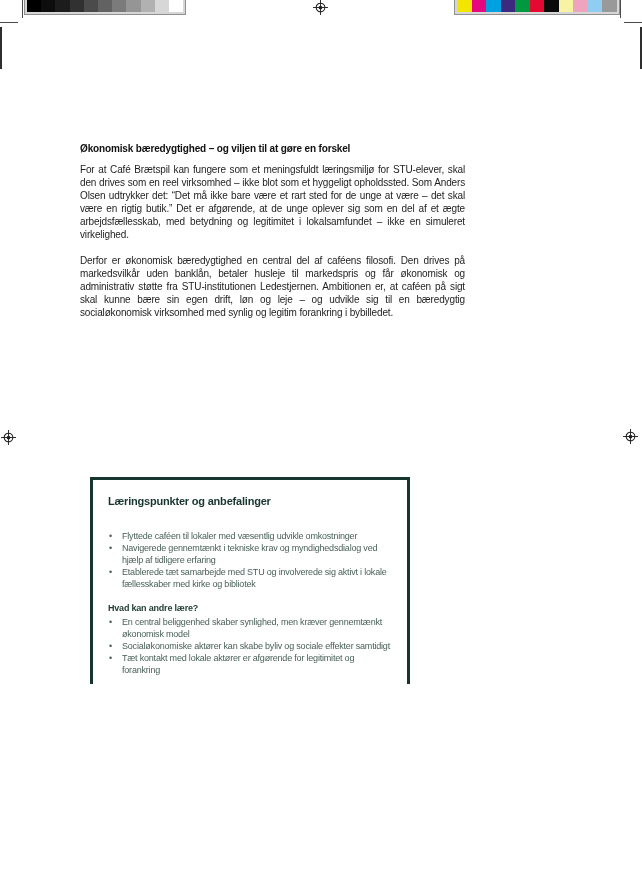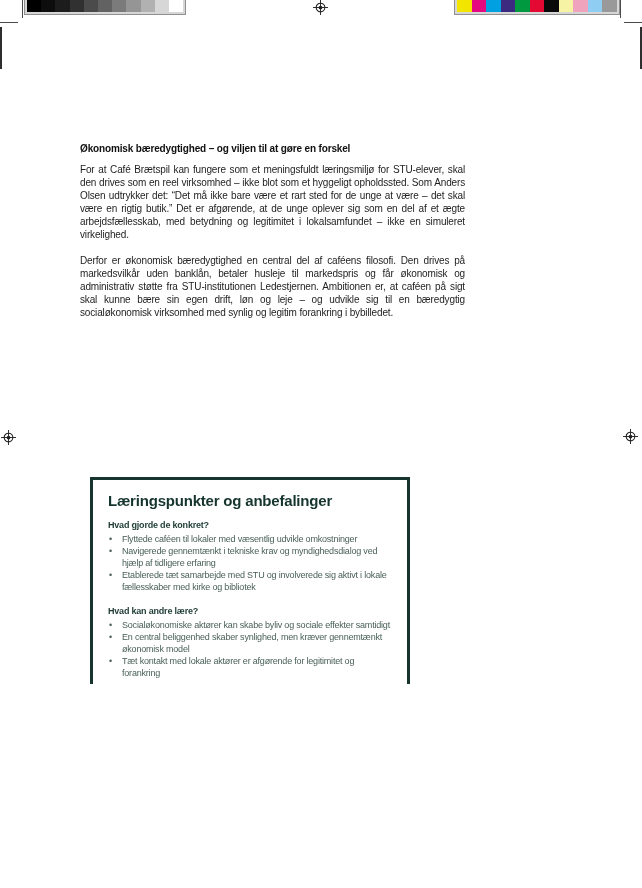--- a/index.html
+++ b/index.html
@@ -40,21 +40,21 @@
   .content { position:absolute; left:80px; top:142px; width:385px;
              color:#1d1d1d; font-size:10px; line-height:13px; letter-spacing:-0.15px; }
   .content h2 { margin:0 0 3px 0; font-size:10px; line-height:13px; color:#0f0f0f; }
   .content p { margin:8px 0 13px 0; text-align:justify; }
 
   
   .infobox { position:absolute; left:90px; top:477px; width:320px; height:323px;
              box-sizing:border-box; border:3px solid #16352e;
              padding:15px 16px 0 15px; color:#4a6059;
              font-size:9px; line-height:12px; letter-spacing:-0.2px; }
-  .box-title { font-weight:bold; color:#16352e; font-size:15px; margin-bottom:12px; }
+  .box-title { font-weight:bold; color:#16352e; font-size:11px; margin-bottom:23px; }
   .box-intro { margin-bottom:12px; }
   .box-section-heading { font-weight:bold; color:#1d3b33; margin:12px 0 2px 0; }
   .infobox ul { list-style:none; margin:0; padding:0; }
   .infobox li { position:relative; padding-left:14px; margin:0; }
   .infobox li::before { content:"\2022"; position:absolute; left:1px; top:0; }
 
   
   .page-number { position:absolute; left:572px; top:840px; font-size:13.5px;
                  font-weight:bold; color:#111; letter-spacing:0.5px; }
   .footer-text { position:absolute; top:870px; font-size:6.5px; color:#6b6b6b;
@@ -139,30 +139,29 @@
   <div class="edge-line edge-line-right"></div>
 
   <div class="content">
     <h2>Økonomisk bæredygtighed – og viljen til at gøre en forskel</h2>
     <p>For at Café Brætspil kan fungere som et meningsfuldt læringsmiljø for STU-elever, skal den drives som en reel virksomhed – ikke blot som et hyggeligt opholdssted. Som Anders Olsen udtrykker det: “Det må ikke bare være et rart sted for de unge at være – det skal være en rigtig butik.” Det er afgørende, at de unge oplever sig som en del af et ægte arbejdsfællesskab, med betydning og legitimitet i lokalsamfundet – ikke en simuleret virkelighed.</p>
     <p>Derfor er økonomisk bæredygtighed en central del af caféens filosofi. Den drives på markedsvilkår uden banklån, betaler husleje til markedspris og får økonomisk og administrativ støtte fra STU-institutionen Ledestjernen. Ambitionen er, at caféen på sigt skal kunne bære sin egen drift, løn og leje – og udvikle sig til en bæredygtig socialøkonomisk virksomhed med synlig og legitim forankring i bybilledet.</p>
   </div>
 
   <div class="infobox">
     <div class="box-title">Læringspunkter og anbefalinger</div>
-    <div class="box-section-heading">Hvad gjorde de konkret?</div>
     <ul>
         <li>Flyttede caféen til lokaler med væsentlig udvikle omkostninger</li>
         <li>Navigerede gennemtænkt i tekniske krav og myndighedsdialog ved hjælp af tidligere erfaring</li>
         <li>Etablerede tæt samarbejde med STU og involverede sig aktivt i lokale fællesskaber med kirke og bibliotek</li>
       </ul>
     <div class="box-section-heading">Hvad kan andre lære?</div>
     <ul>
+        <li>En central beliggenhed skaber synlighed, men kræver gennemtænkt økonomisk model</li>
         <li>Socialøkonomiske aktører kan skabe byliv og sociale effekter samtidigt</li>
-        <li>En central beliggenhed skaber synlighed, men kræver gennemtænkt økonomisk model</li>
         <li>Tæt kontakt med lokale aktører er afgørende for legitimitet og forankring</li>
       </ul>
   </div>
 
   <div class="page-number">45</div>
   <div class="footer-text footer-left">TRYKKLAR_DetÅbneVindue_Samlet.indd   45</div>
   <div class="footer-text footer-right">29.08.2025   08.11</div>
 
 </div>
 

